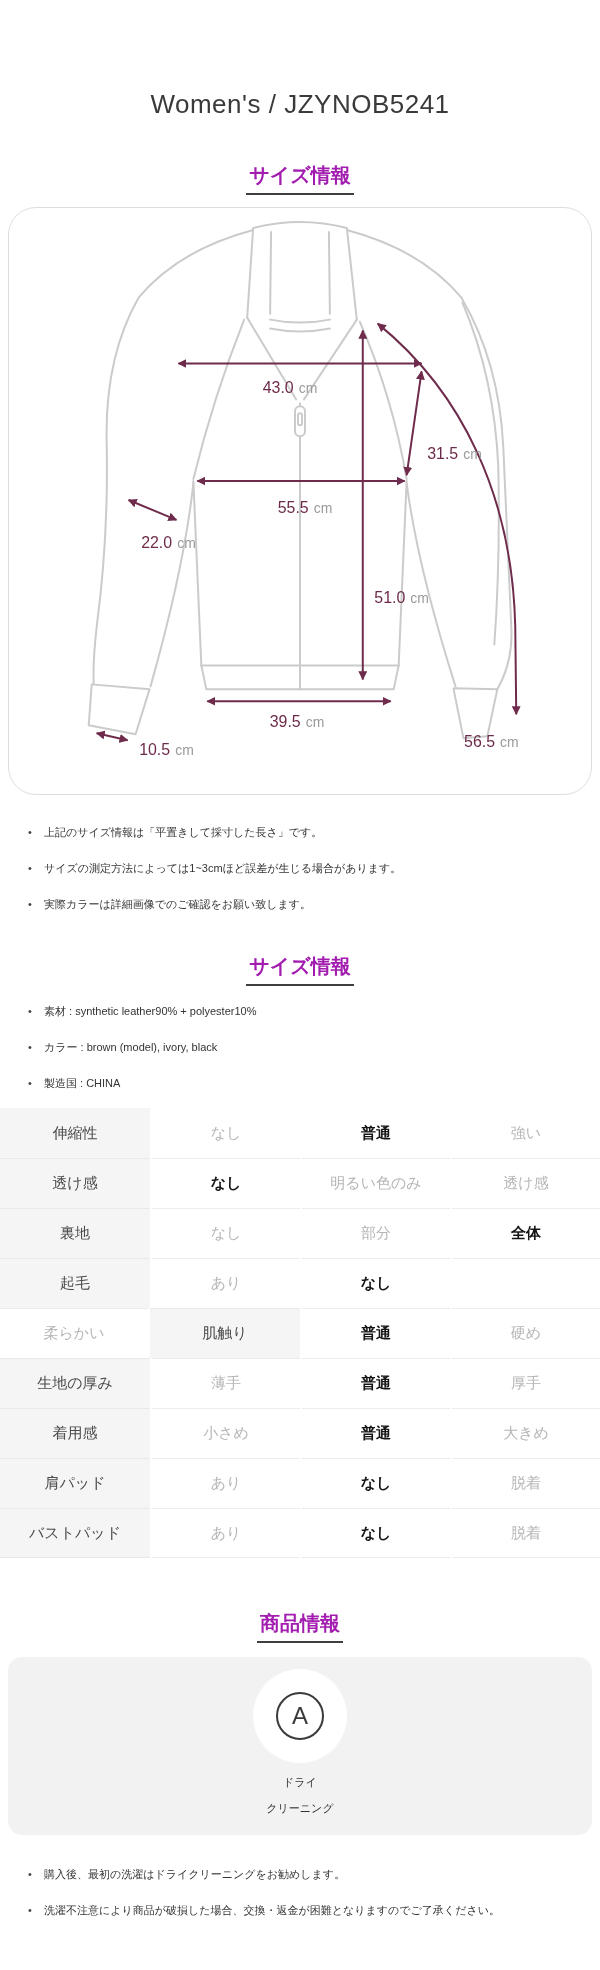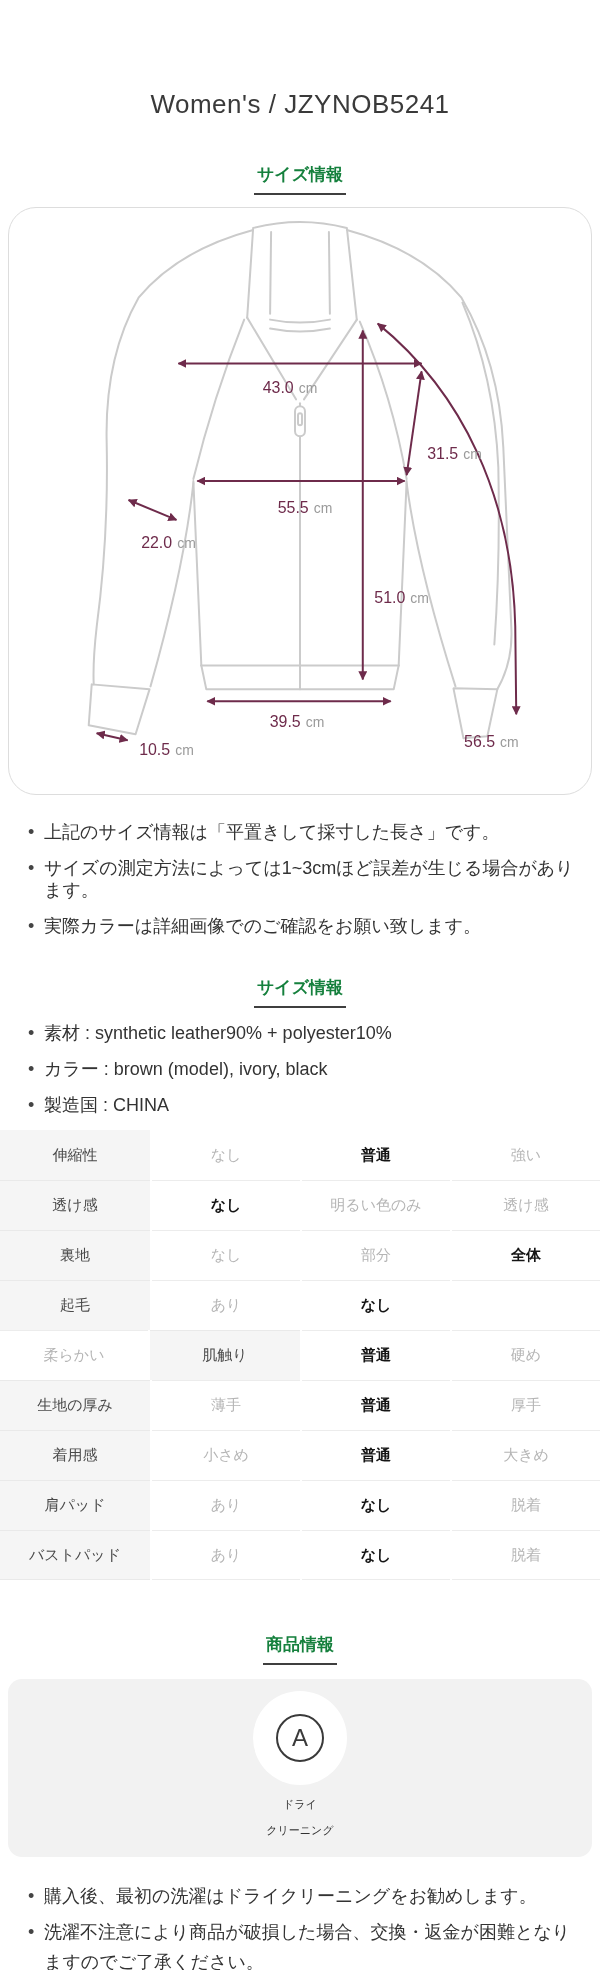--- a/index.html
+++ b/index.html
@@ -6,33 +6,33 @@
   body{
     width:600px;height:1970px;overflow:hidden;background:#ffffff;
     font-family:"Liberation Sans","DejaVu Sans",sans-serif;color:#333;
   }
   .page-title{
     margin:88px 0 0;text-align:center;font-size:26px;font-weight:400;
     color:#3a3a3a;line-height:32px;letter-spacing:.5px;
   }
   .section-heading{margin:0;text-align:center;}
   .section-heading .hd{
-    display:inline-block;font-size:17px;font-weight:700;color:#15803d;
+    display:inline-block;font-size:20px;font-weight:700;color:#a21caf;
     line-height:22px;padding:0 3px 7px;border-bottom:2px solid #3f3f3f;
   }
   .hd1{margin-top:44px;}
   .hd2{margin-top:40px;}
   .hd3{margin-top:54px;}
   .diagram-box{
     margin:12px 8px 0;height:586px;border:1px solid #ddd;border-radius:28px;
     overflow:hidden;background:#fff;
   }
   .notes{list-style:none;margin:0;padding:0 20px 0 28px;}
   .notes li{
-    position:relative;font-size:18px;line-height:22px;color:#333;
+    position:relative;font-size:11px;line-height:22px;color:#333;
     padding-left:16px;margin-bottom:14px;
   }
   .notes li::before{content:"•";position:absolute;left:0;top:0;color:#444;}
   .notes1{margin-top:26px;}
   .notes2{margin-top:14px;}
   .notes3{margin-top:24px;}
   .notes3 li{line-height:30px;margin-bottom:6px;}
   
   .attr-table{margin-top:8px;}
   .attr-row{display:flex;gap:2px;height:50px;}

